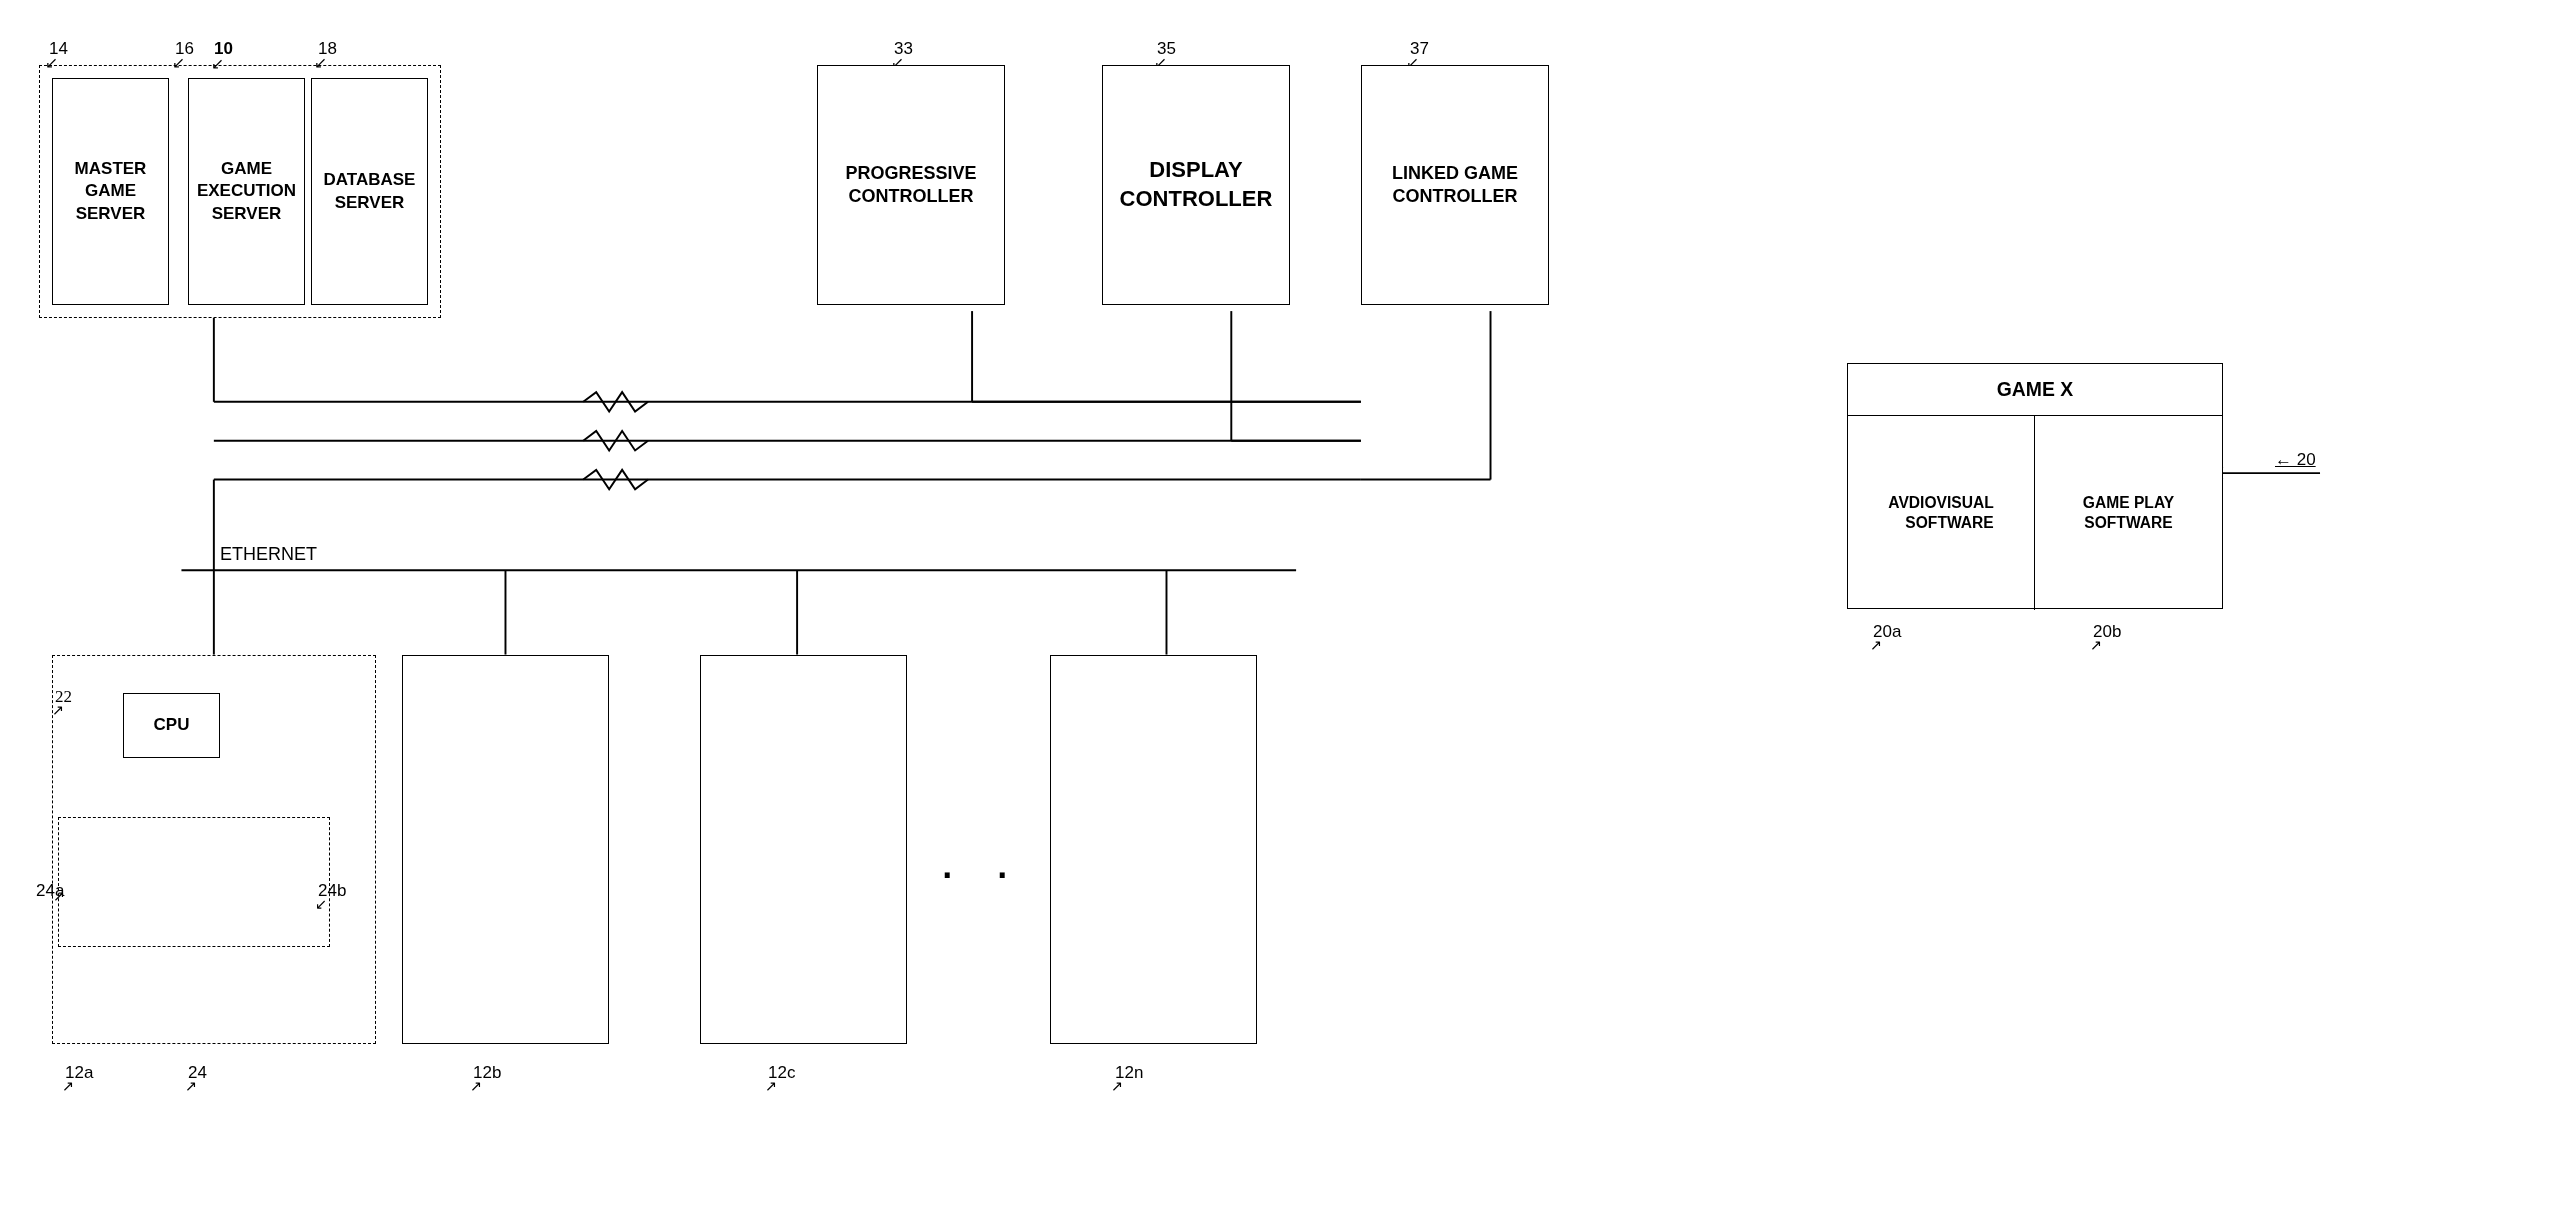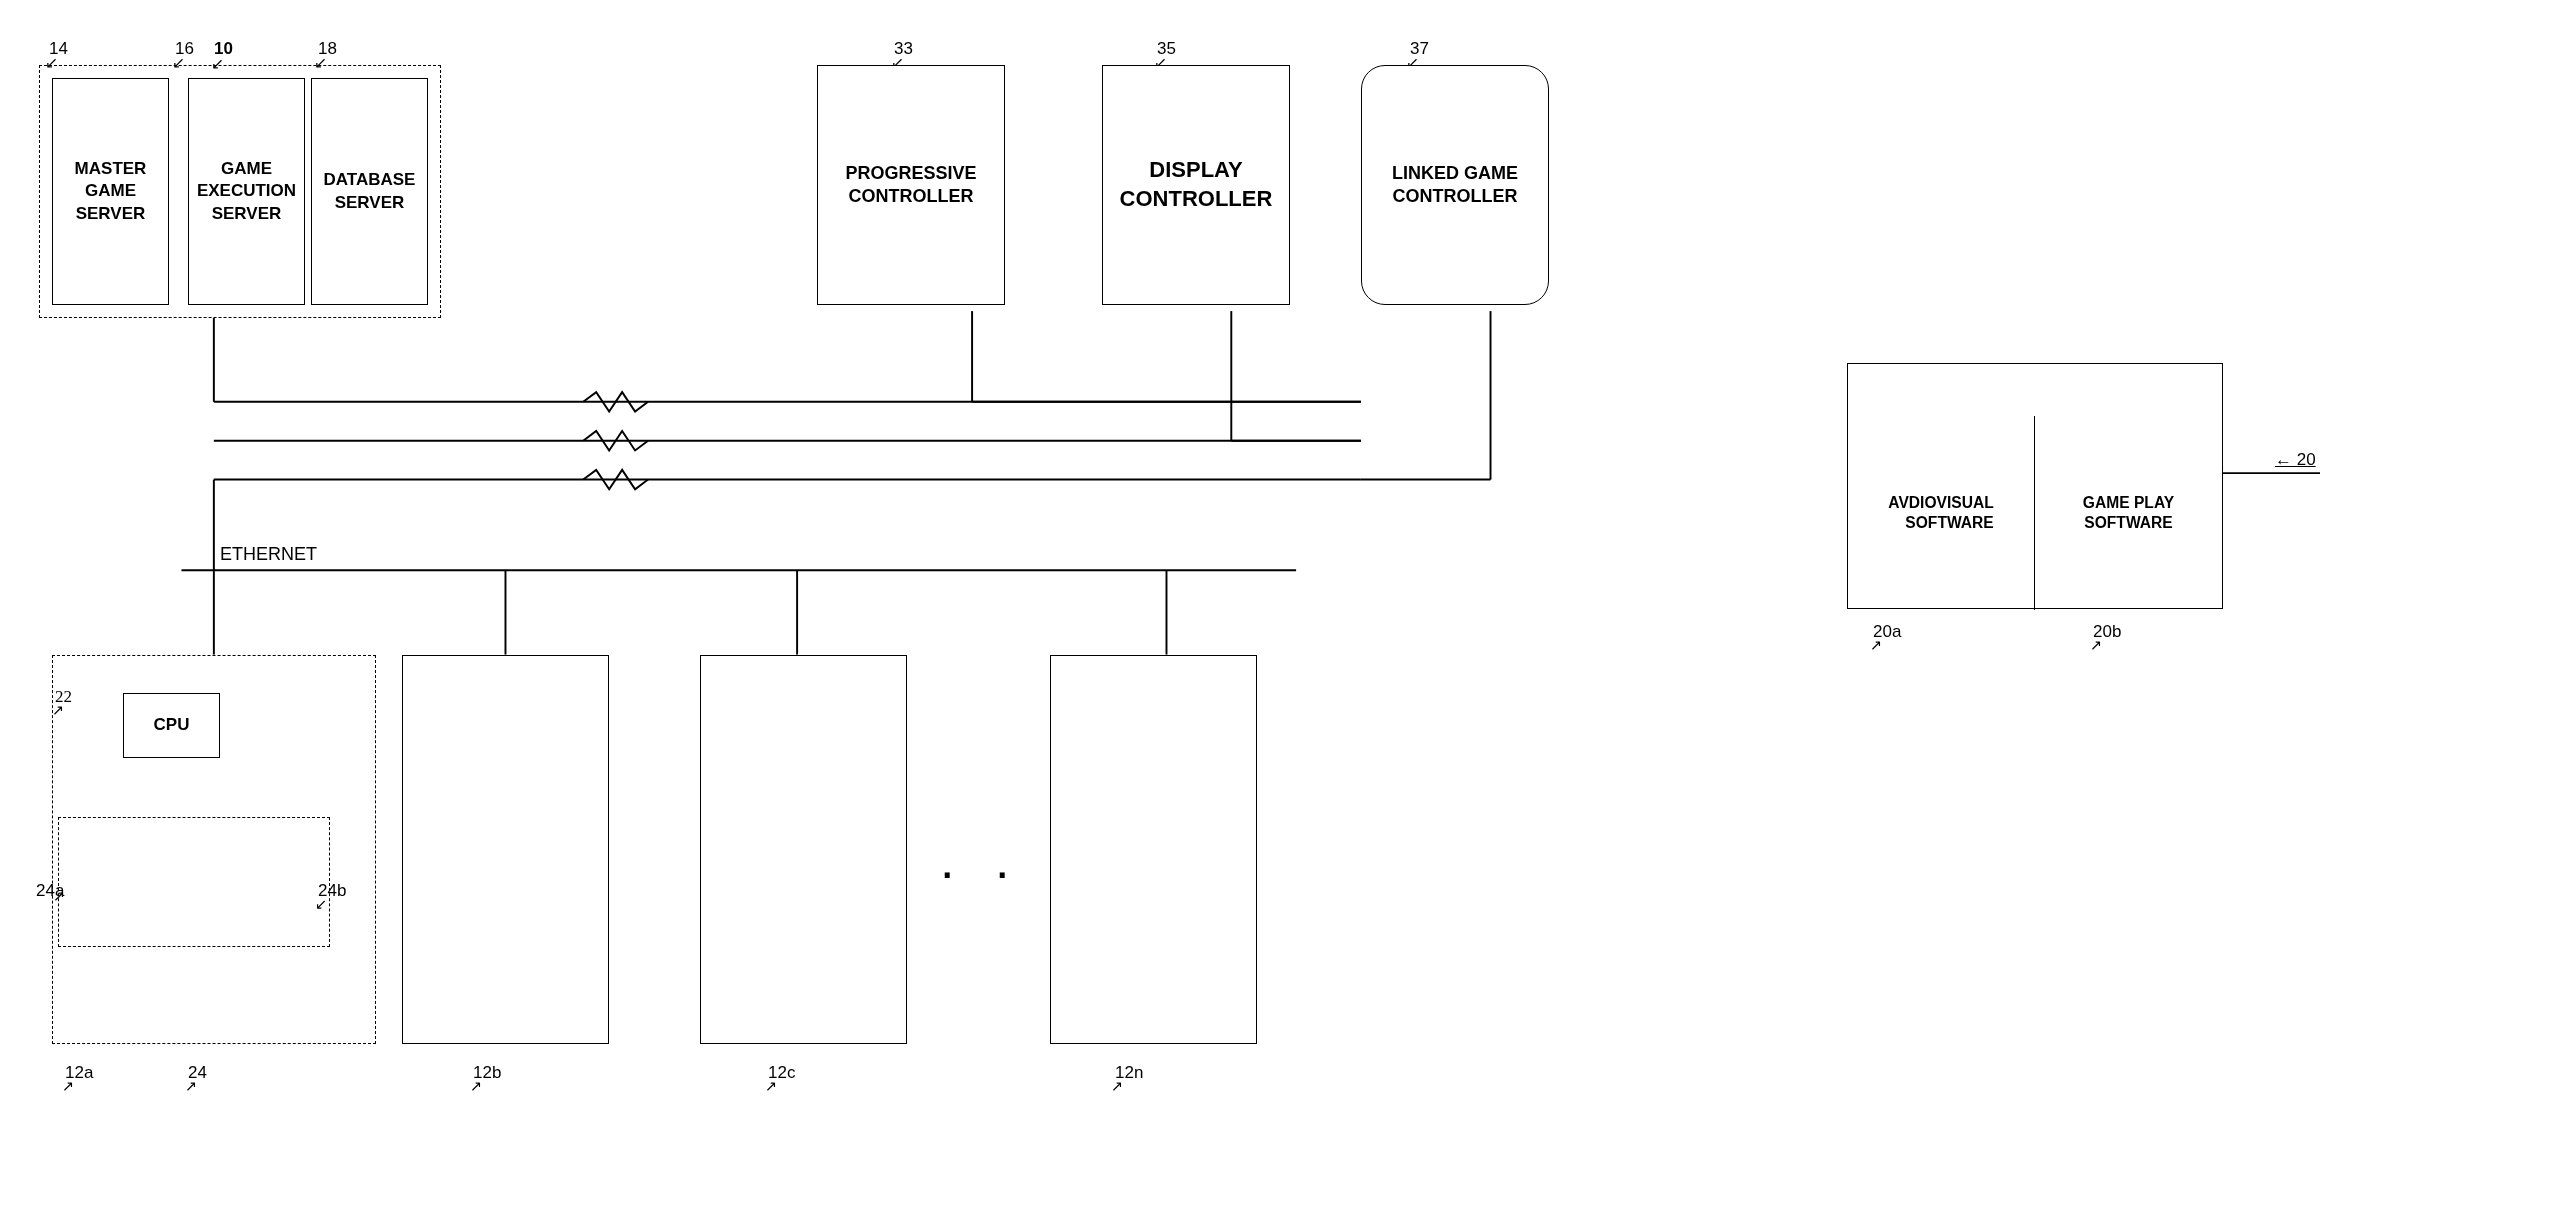--- a/index.html
+++ b/index.html
@@ -140,21 +140,21 @@
   <div class="ref-label" style="left:1157px; top:39px;">35</div>
   <div style="position:absolute;left:1154px;top:54px;font-size:15.6px;">↙</div>
 
   <div class="box" style="left:1102px; top:65px; width:188px; height:240px; font-size:22px;">
     DISPLAY<br>CONTROLLER
   </div>
 
   <div class="ref-label" style="left:1410px; top:39px;">37</div>
   <div style="position:absolute;left:1406px;top:54px;font-size:15.6px;">↙</div>
 
-  <div class="box" style="left:1361px; top:65px; width:188px; height:240px; font-size:18px;border-radius:24px;">
+  <div class="box" style="left:1361px; top:65px; width:188px; height:240px; font-size:18px;">
     LINKED GAME<br>CONTROLLER
   </div>
 
   <div class="label" style="left:220px; top:544px; font-size:18px;">ETHERNET</div>
 
   <div class="box" style="left:52px; top:655px; width:324px; height:389px; border-style:dashed;">
   </div>
 
   <div class="box" style="left:123px; top:693px; width:97px; height:65px; font-size:17px; border-width:1.3px;">
     CPU
@@ -197,20 +197,23 @@
 
   <div style="position:absolute;left:940px;top:830px;font-size:52px;letter-spacing:13px;">. . .</div>
 
   <div class="box" style="left:1050px; top:655px; width:207px; height:389px;">
   </div>
   <div class="ref-label" style="left:1115px; top:1063px;">12n</div>
   <div style="position:absolute;left:1111px;top:1078px;font-size:14.3px;">↗</div>
 
   <div class="box" style="left:1847px; top:363px; width:376px; height:246px;">
 
+    <div style="position:absolute;top:0;left:0;width:100%;height:52px;border-bottom:1.9px solid #000;display:flex;align-items:center;justify-content:center;font-size:19.4px;font-weight:bold;">
+      GAME X
+    </div>
 
     <div style="position:absolute;top:52px;left:0;width:50%;height:194px;border-right:1.3px solid #000;display:flex;align-items:center;justify-content:center;text-align:right;font-size:15.6px;font-weight:bold;padding:6.5px;">
       AVDIOVISUAL<br>SOFTWARE
     </div>
 
     <div style="position:absolute;top:52px;right:0;width:50%;height:194px;display:flex;align-items:center;justify-content:center;text-align:center;font-size:15.6px;font-weight:bold;padding:6.5px;">
       GAME PLAY<br>SOFTWARE
     </div>
   </div>
 

